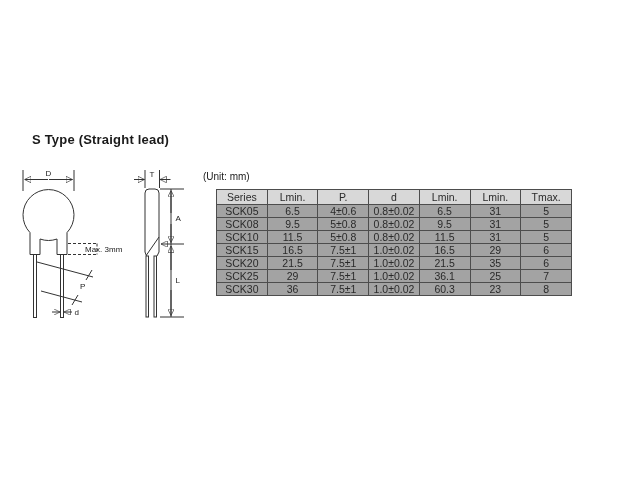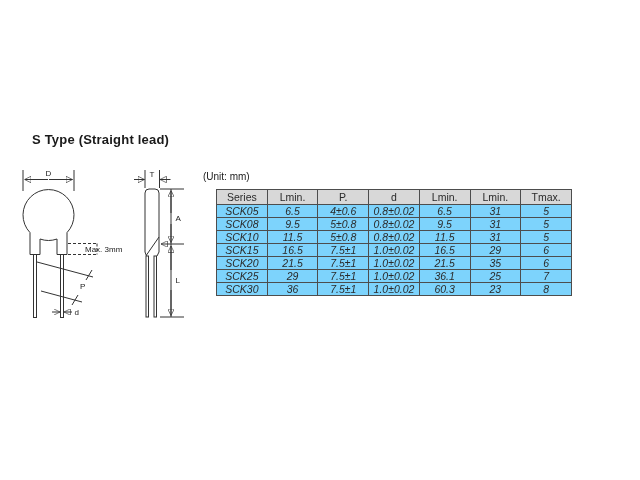--- a/index.html
+++ b/index.html
@@ -43,21 +43,21 @@
   table.spec th,table.spec td{
     border:1px solid #4d4d4d;
     text-align:center;vertical-align:middle;
     padding:0;overflow:hidden;white-space:nowrap;
   }
   table.spec th{
     background:#d8d8d8;font-weight:normal;
     height:14px;line-height:14px;
   }
   table.spec td{
-    height:12px;line-height:12px;background:#7dd3fc;font-style:italic;
+    height:12px;line-height:12px;background:#a3a3a3;
   }
 </style>
 </head>
 <body>
 
 <div class="page">
 
   <div class="title">S Type (Straight lead)</div>
 
   <svg class="diagram" viewBox="0 0 190 175">

